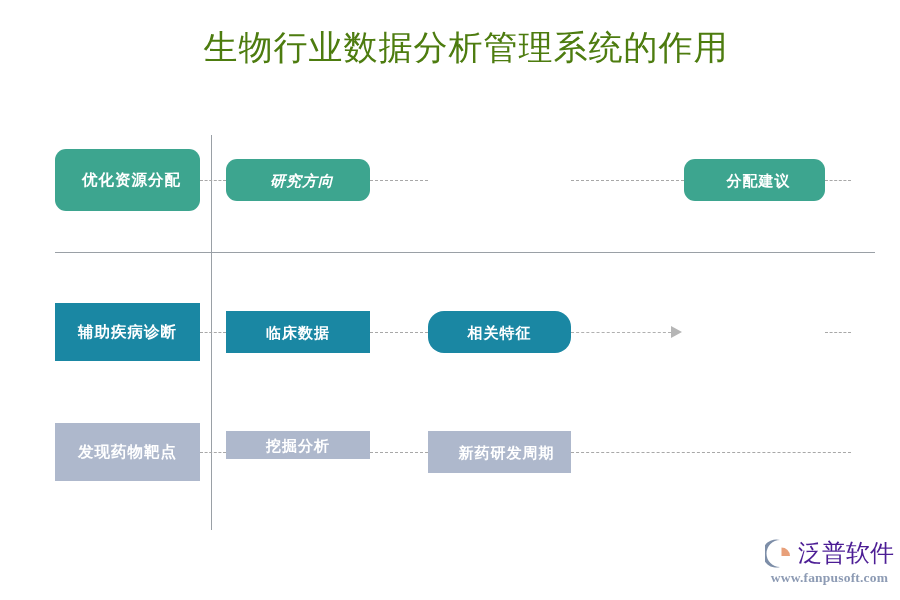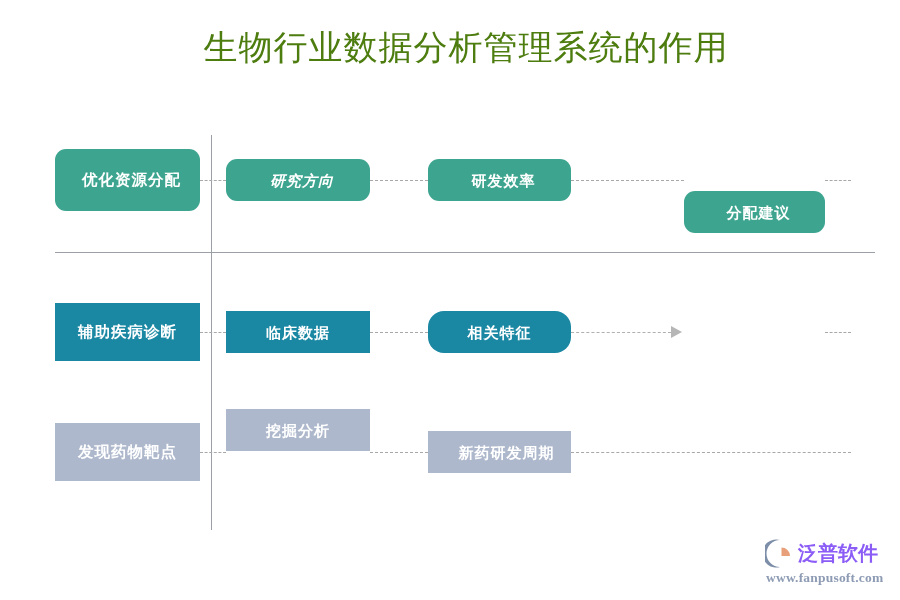--- a/index.html
+++ b/index.html
@@ -124,36 +124,37 @@
     height: 30px;
   }
   .brand-mark {
     width: 30px;
     height: 29px;
     margin-right: 3px;
     flex: 0 0 auto;
   }
   .brand-name {
     font-family: "Liberation Serif", "DejaVu Serif", serif;
-    font-size: 20px;
-    font-weight: 700;
-    color: #8b5cf6;
+    font-size: 24px;
+    font-weight: 400;
+    color: #4c1d95;
     letter-spacing: 0px;
     line-height: 1;
     white-space: nowrap;
   }
   .brand-url {
     font-family: "Liberation Serif", "DejaVu Serif", serif;
     font-size: 13.5px;
     font-weight: 700;
     color: #8d9bb4;
     letter-spacing: 0.2px;
     margin-top: 2px;
     margin-left: 1px;
     white-space: nowrap;
+    text-align: center;
   }
 </style>
 </head>
 <body>
 
 <div id="canvas">
 
   <div class="page-title">生物行业数据分析管理系统的作用</div>
 
   <div class="v-divider"></div>
@@ -161,23 +162,22 @@
 
   <div class="rail" style="left:200px; top:180px; width:26px;"></div>
   <div class="rail" style="left:370px; top:180px; width:58px;"></div>
   <div class="rail" style="left:571px; top:180px; width:113px;"></div>
   <div class="rail" style="left:825px; top:180px; width:26px;"></div>
 
   <div class="node row-teal rounded lead" style="left:55px; top:149px; width:145px; height:62px;">优化资源分配</div>
 
   <div class="node row-teal rounded" style="left:226px; top:159px; width:144px; height:42px;font-style:italic;">研究方向</div>
 
-  <div class="node row-teal rounded" style="left:428px; top:159px; width:143px; height:42px;">研发效率</div>
-
-  <div class="node row-teal rounded" style="left:684px; top:159px; width:141px; height:42px;margin-top:32px;">分配建议</div>
+
+  <div class="node row-teal rounded" style="left:684px; top:159px; width:141px; height:42px;">分配建议</div>
 
   <div class="rail" style="left:200px; top:332px; width:26px;"></div>
   <div class="rail" style="left:370px; top:332px; width:58px;"></div>
   <div class="rail" style="left:825px; top:332px; width:26px;"></div>
 
   <div class="arrow-line" style="left:571px; top:332px; width:100px;"></div>
   <div class="arrow-head" style="left:671px; top:326px;"></div>
 
   <svg class="watermark" viewBox="0 0 88 40" aria-hidden="true">
     <path d="M14 4 A16 16 0 1 0 14 36 A12 12 0 1 1 14 4 Z" fill="#5b7fa8"></path>
@@ -191,21 +191,21 @@
 
   <div class="node row-blue" style="left:428px; top:311px; width:143px; height:42px;border-radius:16px;">相关特征</div>
 
 
   <div class="rail" style="left:200px; top:452px; width:26px;"></div>
   <div class="rail" style="left:370px; top:452px; width:58px;"></div>
   <div class="rail" style="left:571px; top:452px; width:280px;"></div>
 
   <div class="node row-gray lead" style="left:55px; top:423px; width:145px; height:58px;">发现药物靶点</div>
 
-  <div class="node row-gray" style="left:226px; top:409px; width:144px; height:42px;">挖掘分析</div>
+  <div class="node row-gray" style="left:226px; top:431px; width:144px; height:28px;">挖掘分析</div>
 
   <div class="node row-gray" style="left:428px; top:431px; width:143px; height:42px;padding-left:14px;">新药研发周期</div>
 
   <div class="brand">
     <div class="brand-row">
       <svg class="brand-mark" viewBox="0 0 30 29" aria-hidden="true">
         <path d="M15 1 A14 14 0 1 0 15 28 A10.5 10.5 0 1 1 15 1 Z" fill="#7d8ea8"></path>
         <path d="M16.5 8.5 A8.5 8.5 0 0 1 25 17 L16.5 17 Z" fill="#e8a07a"></path>
       </svg>
       <div class="brand-name">泛普软件</div>

